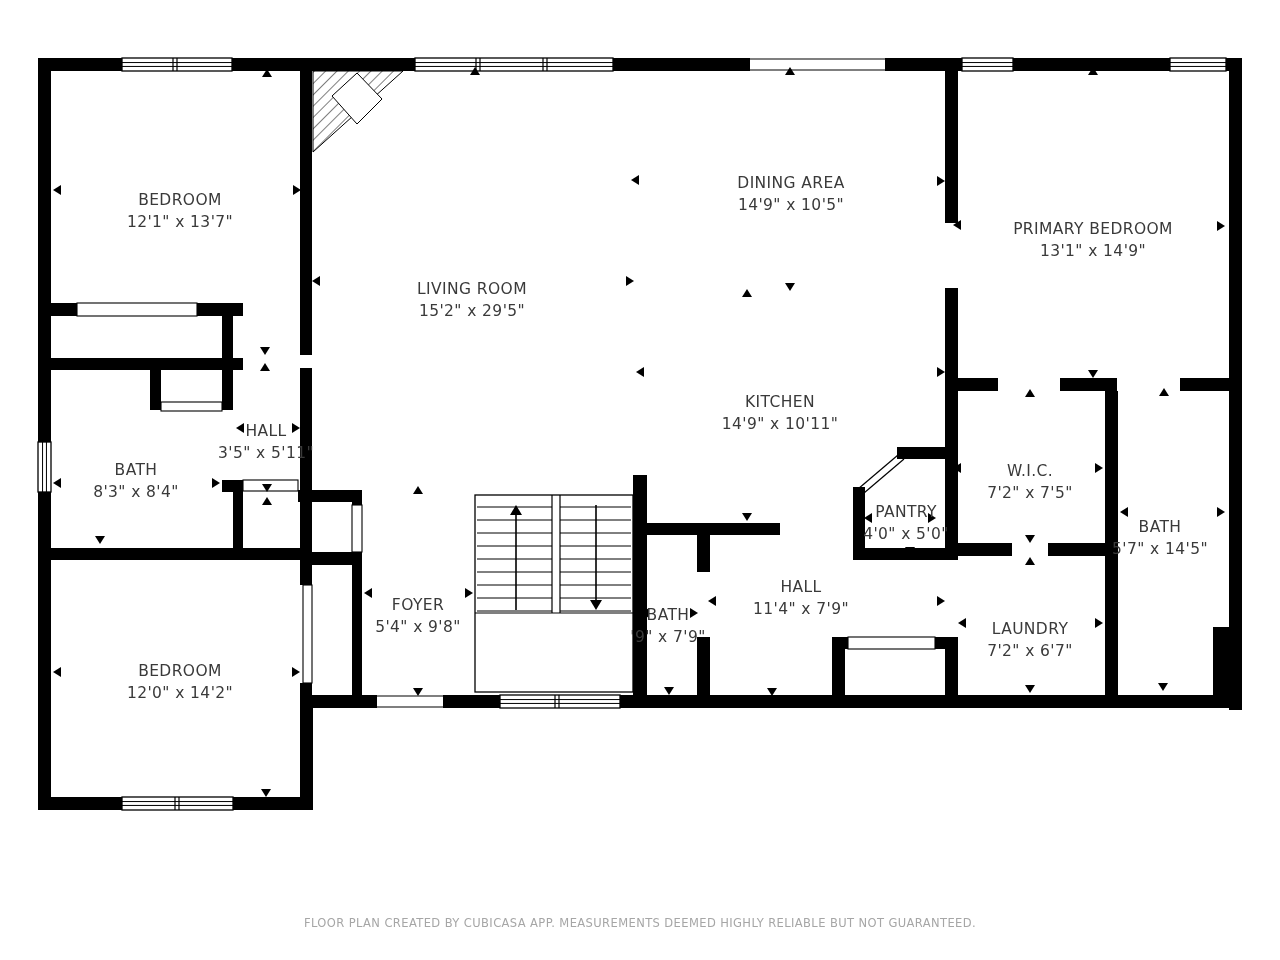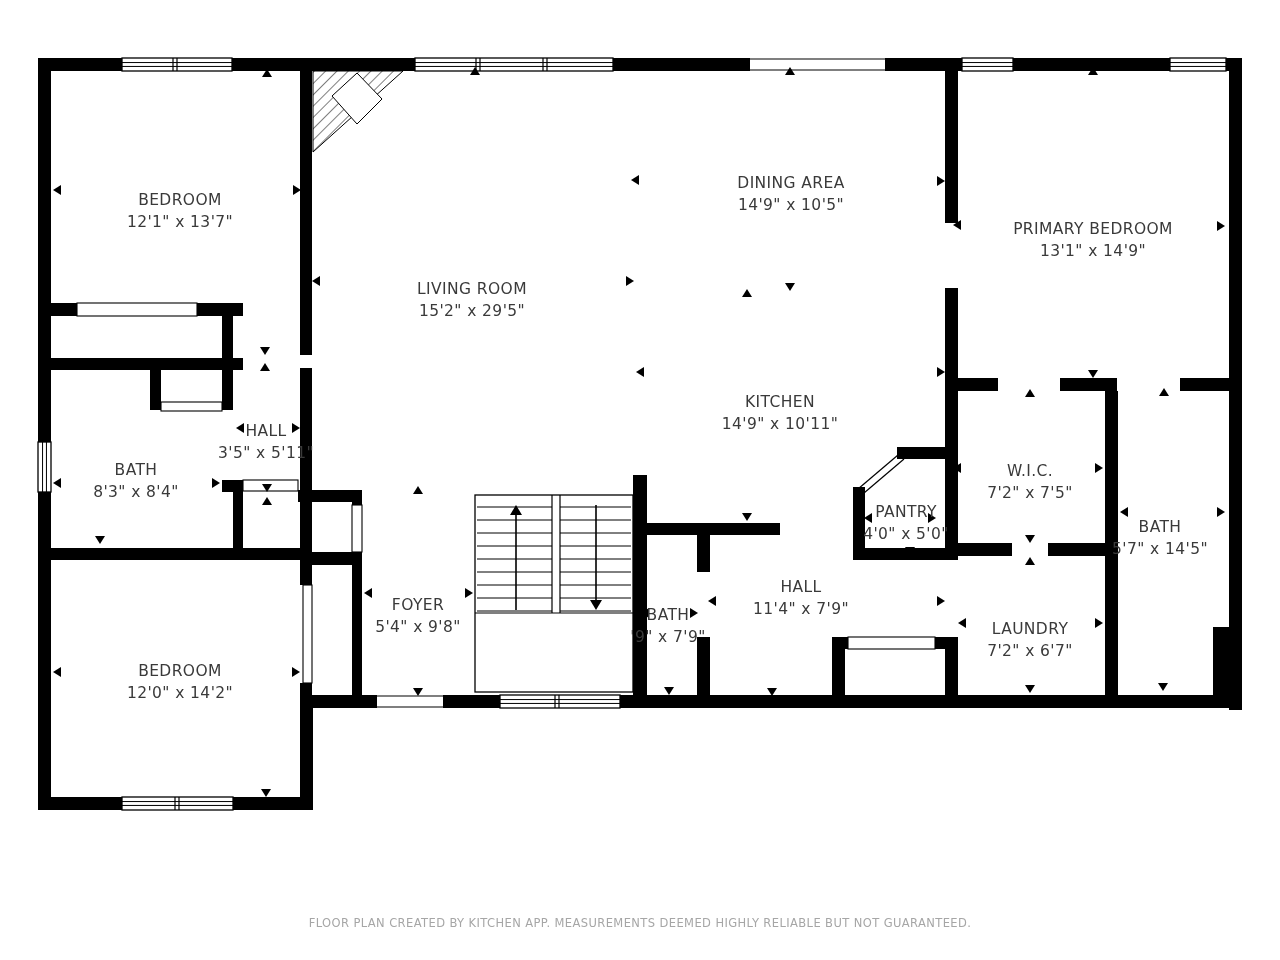--- a/index.html
+++ b/index.html
@@ -299,14 +299,14 @@
         <g>
           <text x="1030" y="634" text-anchor="middle" class="room-name">LAUNDRY</text>
           <text x="1030" y="656" text-anchor="middle" class="room-dims">7'2" x 6'7"</text>
         </g>
         <g>
           <text x="180" y="676" text-anchor="middle" class="room-name">BEDROOM</text>
           <text x="180" y="698" text-anchor="middle" class="room-dims">12'0" x 14'2"</text>
         </g>
       </g>
     </svg>
-  <div class="footer">FLOOR PLAN CREATED BY KITCHEN APP. MEASUREMENTS DEEMED HIGHLY RELIABLE BUT NOT GUARANTEED.</div>
+  <div class="footer">FLOOR PLAN CREATED BY CUBICASA APP. MEASUREMENTS DEEMED HIGHLY RELIABLE BUT NOT GUARANTEED.</div>
 </div>
 
 </body></html>

